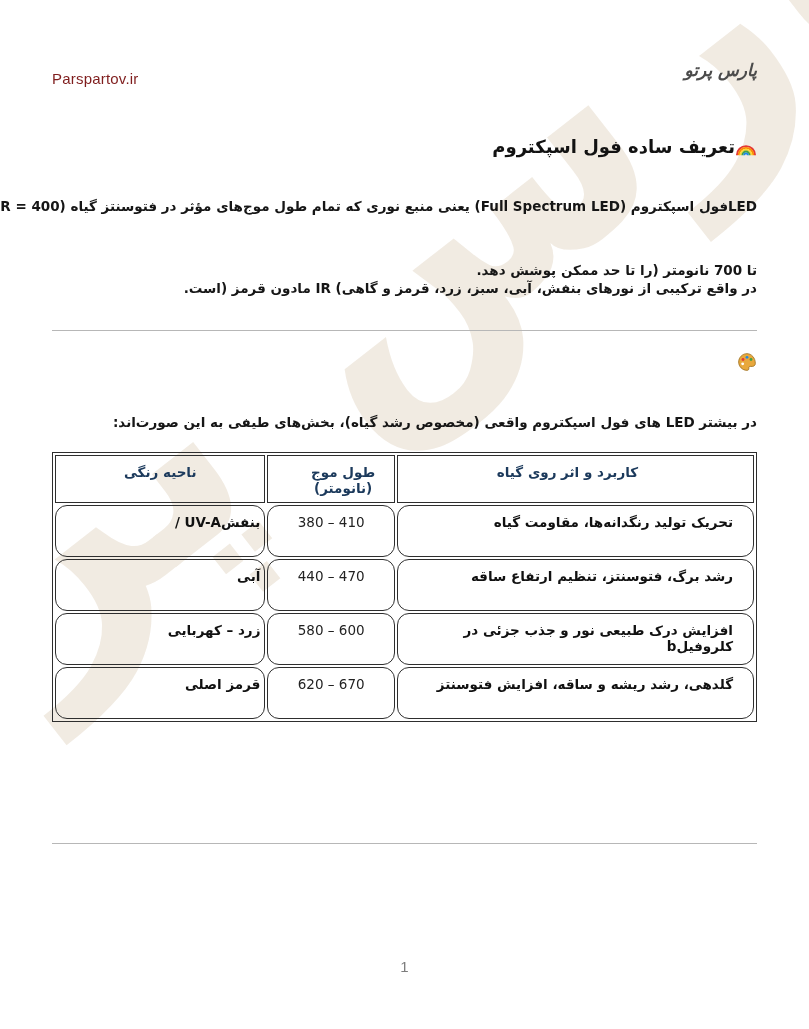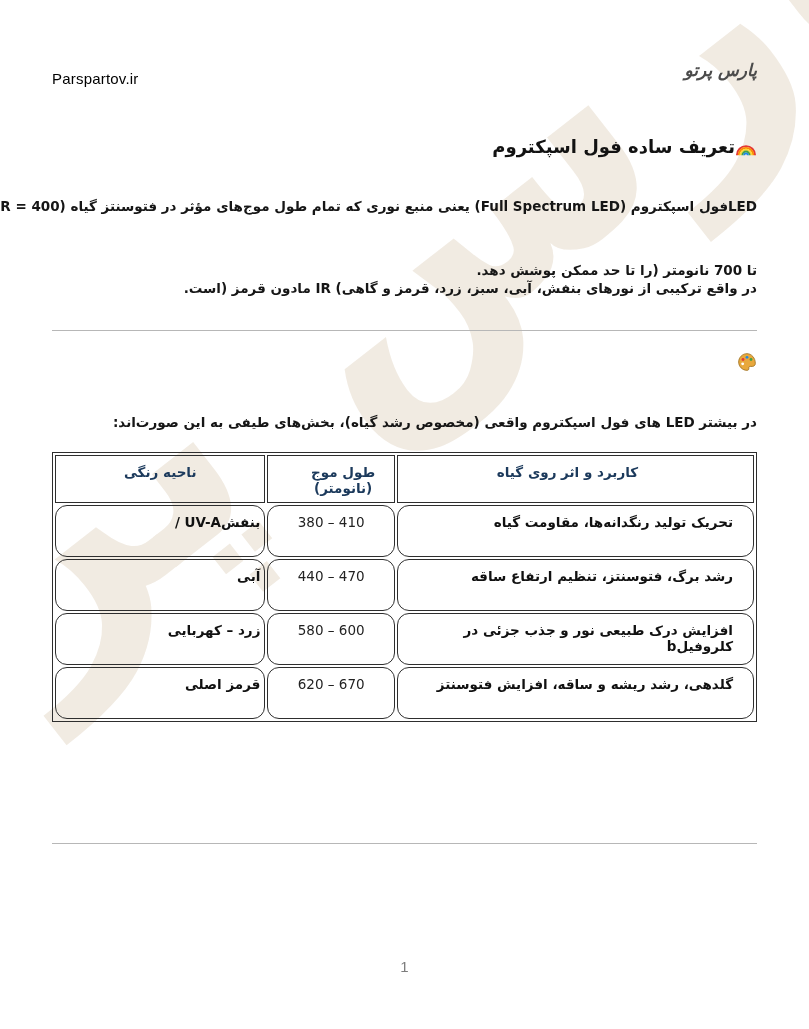--- a/index.html
+++ b/index.html
@@ -17,21 +17,21 @@
     font-size:300px;font-weight:bold;line-height:1;
     color:#efe8de;opacity:.85;white-space:nowrap;
     transform:rotate(-38deg);transform-origin:40% 40%;
     direction:rtl;z-index:0;pointer-events:none;
   }
   .content{position:relative;z-index:1;}
   
   .site-url{
     position:absolute;left:52px;top:70px;
     font-family:"Liberation Sans",sans-serif;
-    font-size:15px;color:#000000;letter-spacing:.2px;text-align:right;
+    font-size:15px;color:#7f1d1d;letter-spacing:.2px;text-align:right;
   }
   .brand-logo{
     position:absolute;right:52px;top:60px;
     font-size:17px;font-weight:bold;font-style:italic;
     color:#4b4b4b;direction:rtl;
   }
   
   .heading{
     position:absolute;right:52px;left:52px;
     direction:rtl;text-align:right;

